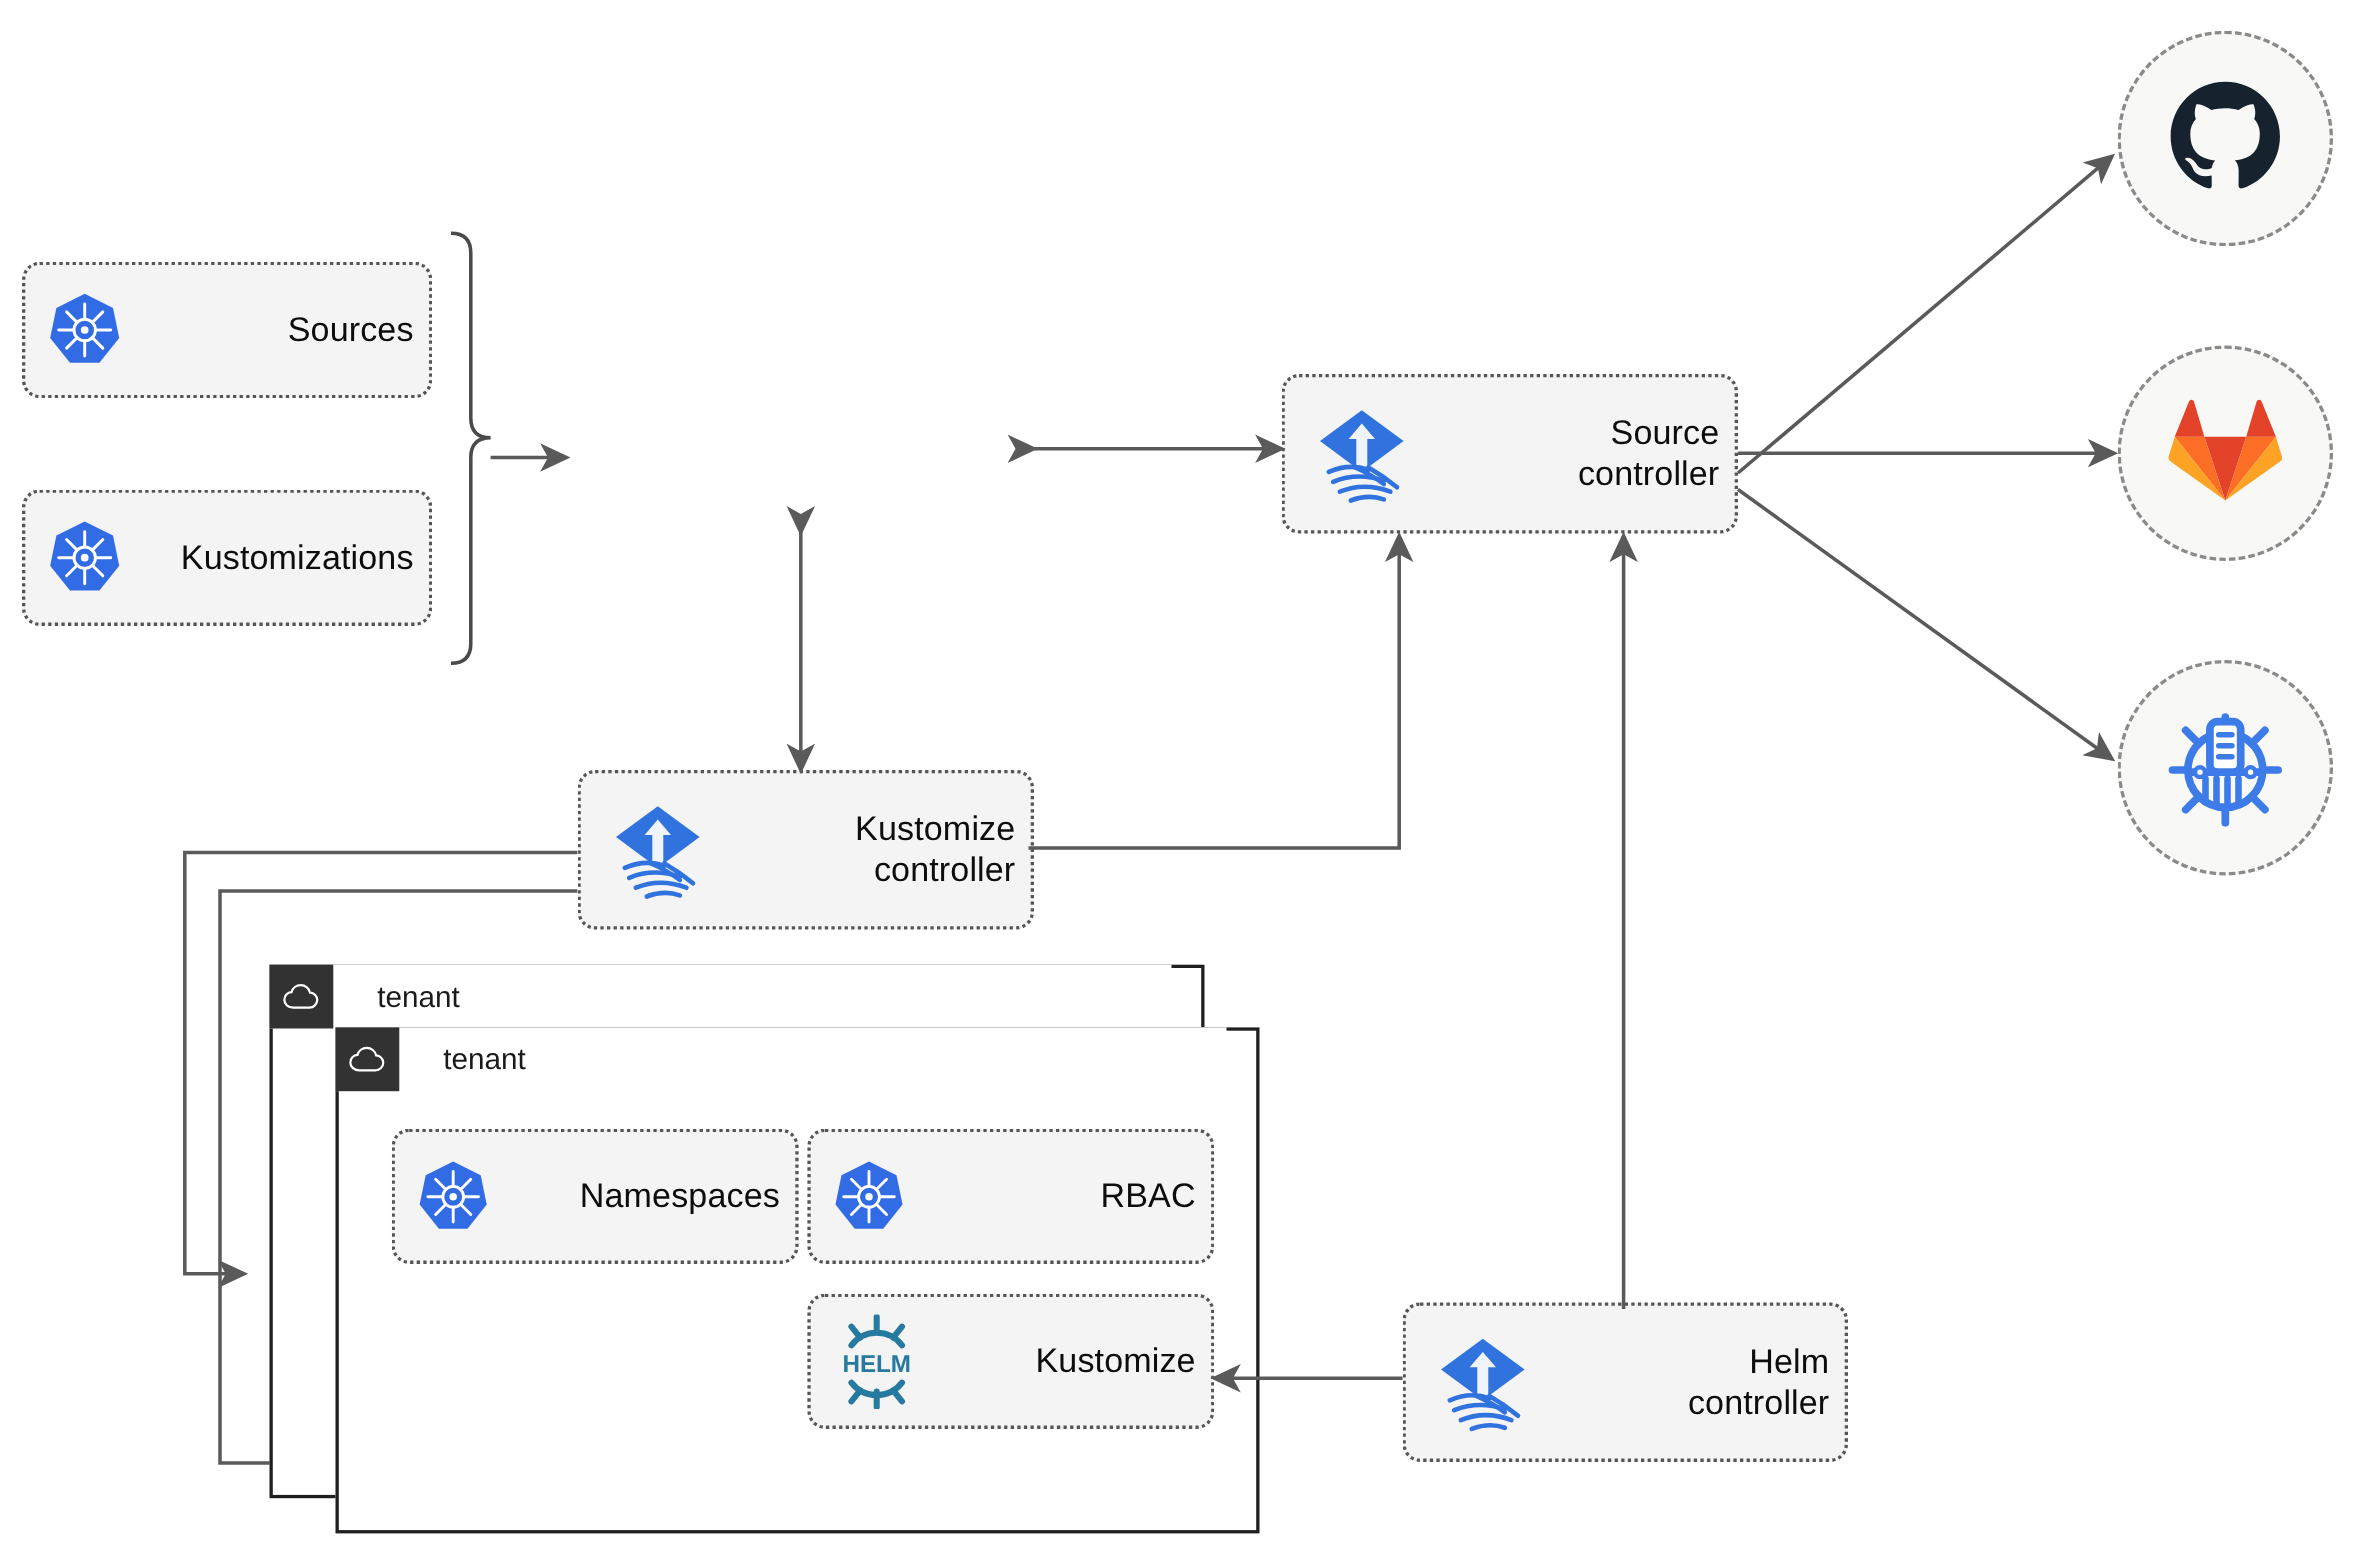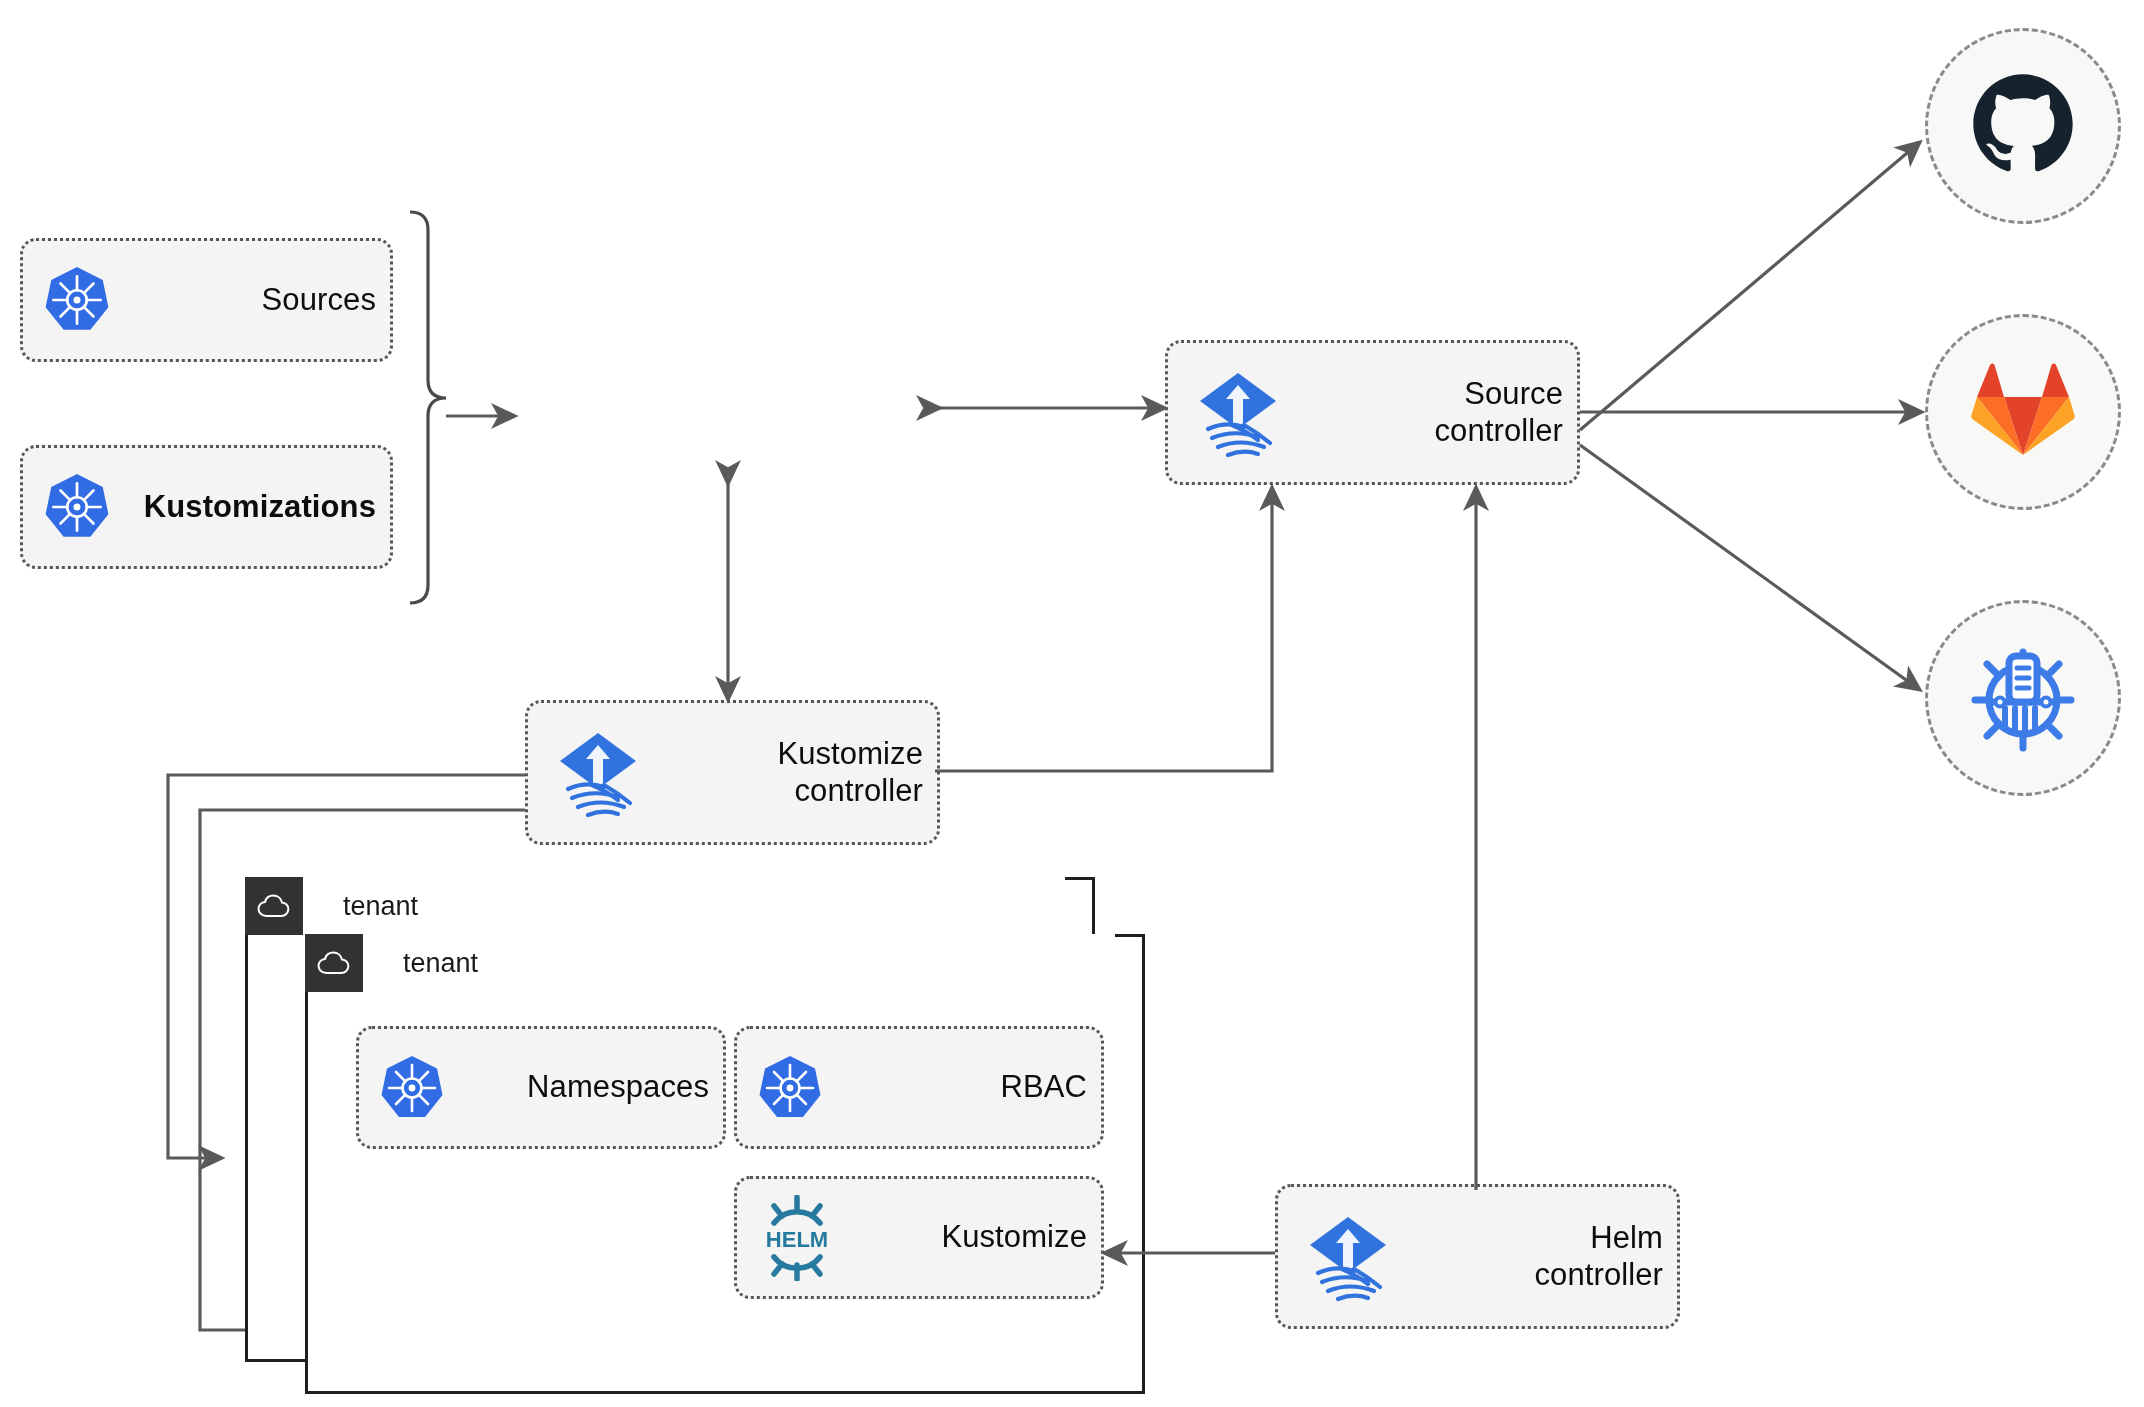--- a/index.html
+++ b/index.html
@@ -204,21 +204,21 @@
           <path d="M25.3 40.7 L16 50"></path>
           <path d="M38.7 40.7 L48 50"></path>
           <path d="M25.3 27.3 L16 18"></path>
         </g>
         <circle cx="32" cy="34" r="3.4" fill="#ffffff"></circle>
       </svg>
     </span>
     <span class="node-label">Sources</span>
   </div>
 
-  <div class="node" style="left:20px; top:445px; width:373px; height:124px;font-weight:bold;">
+  <div class="node" style="left:20px; top:445px; width:373px; height:124px;">
     <span class="node-icon" style="width:108px;">
       <svg width="66" height="70" viewBox="0 0 64 68">
         <path d="M32 2 L57 14.5 L62.5 41 L45 63 L19 63 L1.5 41 L7 14.5 Z" fill="#326CE5"></path>
         <g fill="none" stroke="#ffffff" stroke-width="2.6" stroke-linecap="round">
           <circle cx="32" cy="34" r="9.5"></circle>
           <path d="M32 24.5 L32 11"></path>
           <path d="M32 43.5 L32 57"></path>
           <path d="M41.5 34 L55 34"></path>
           <path d="M22.5 34 L9 34"></path>
           <path d="M38.7 27.3 L48 18"></path>

